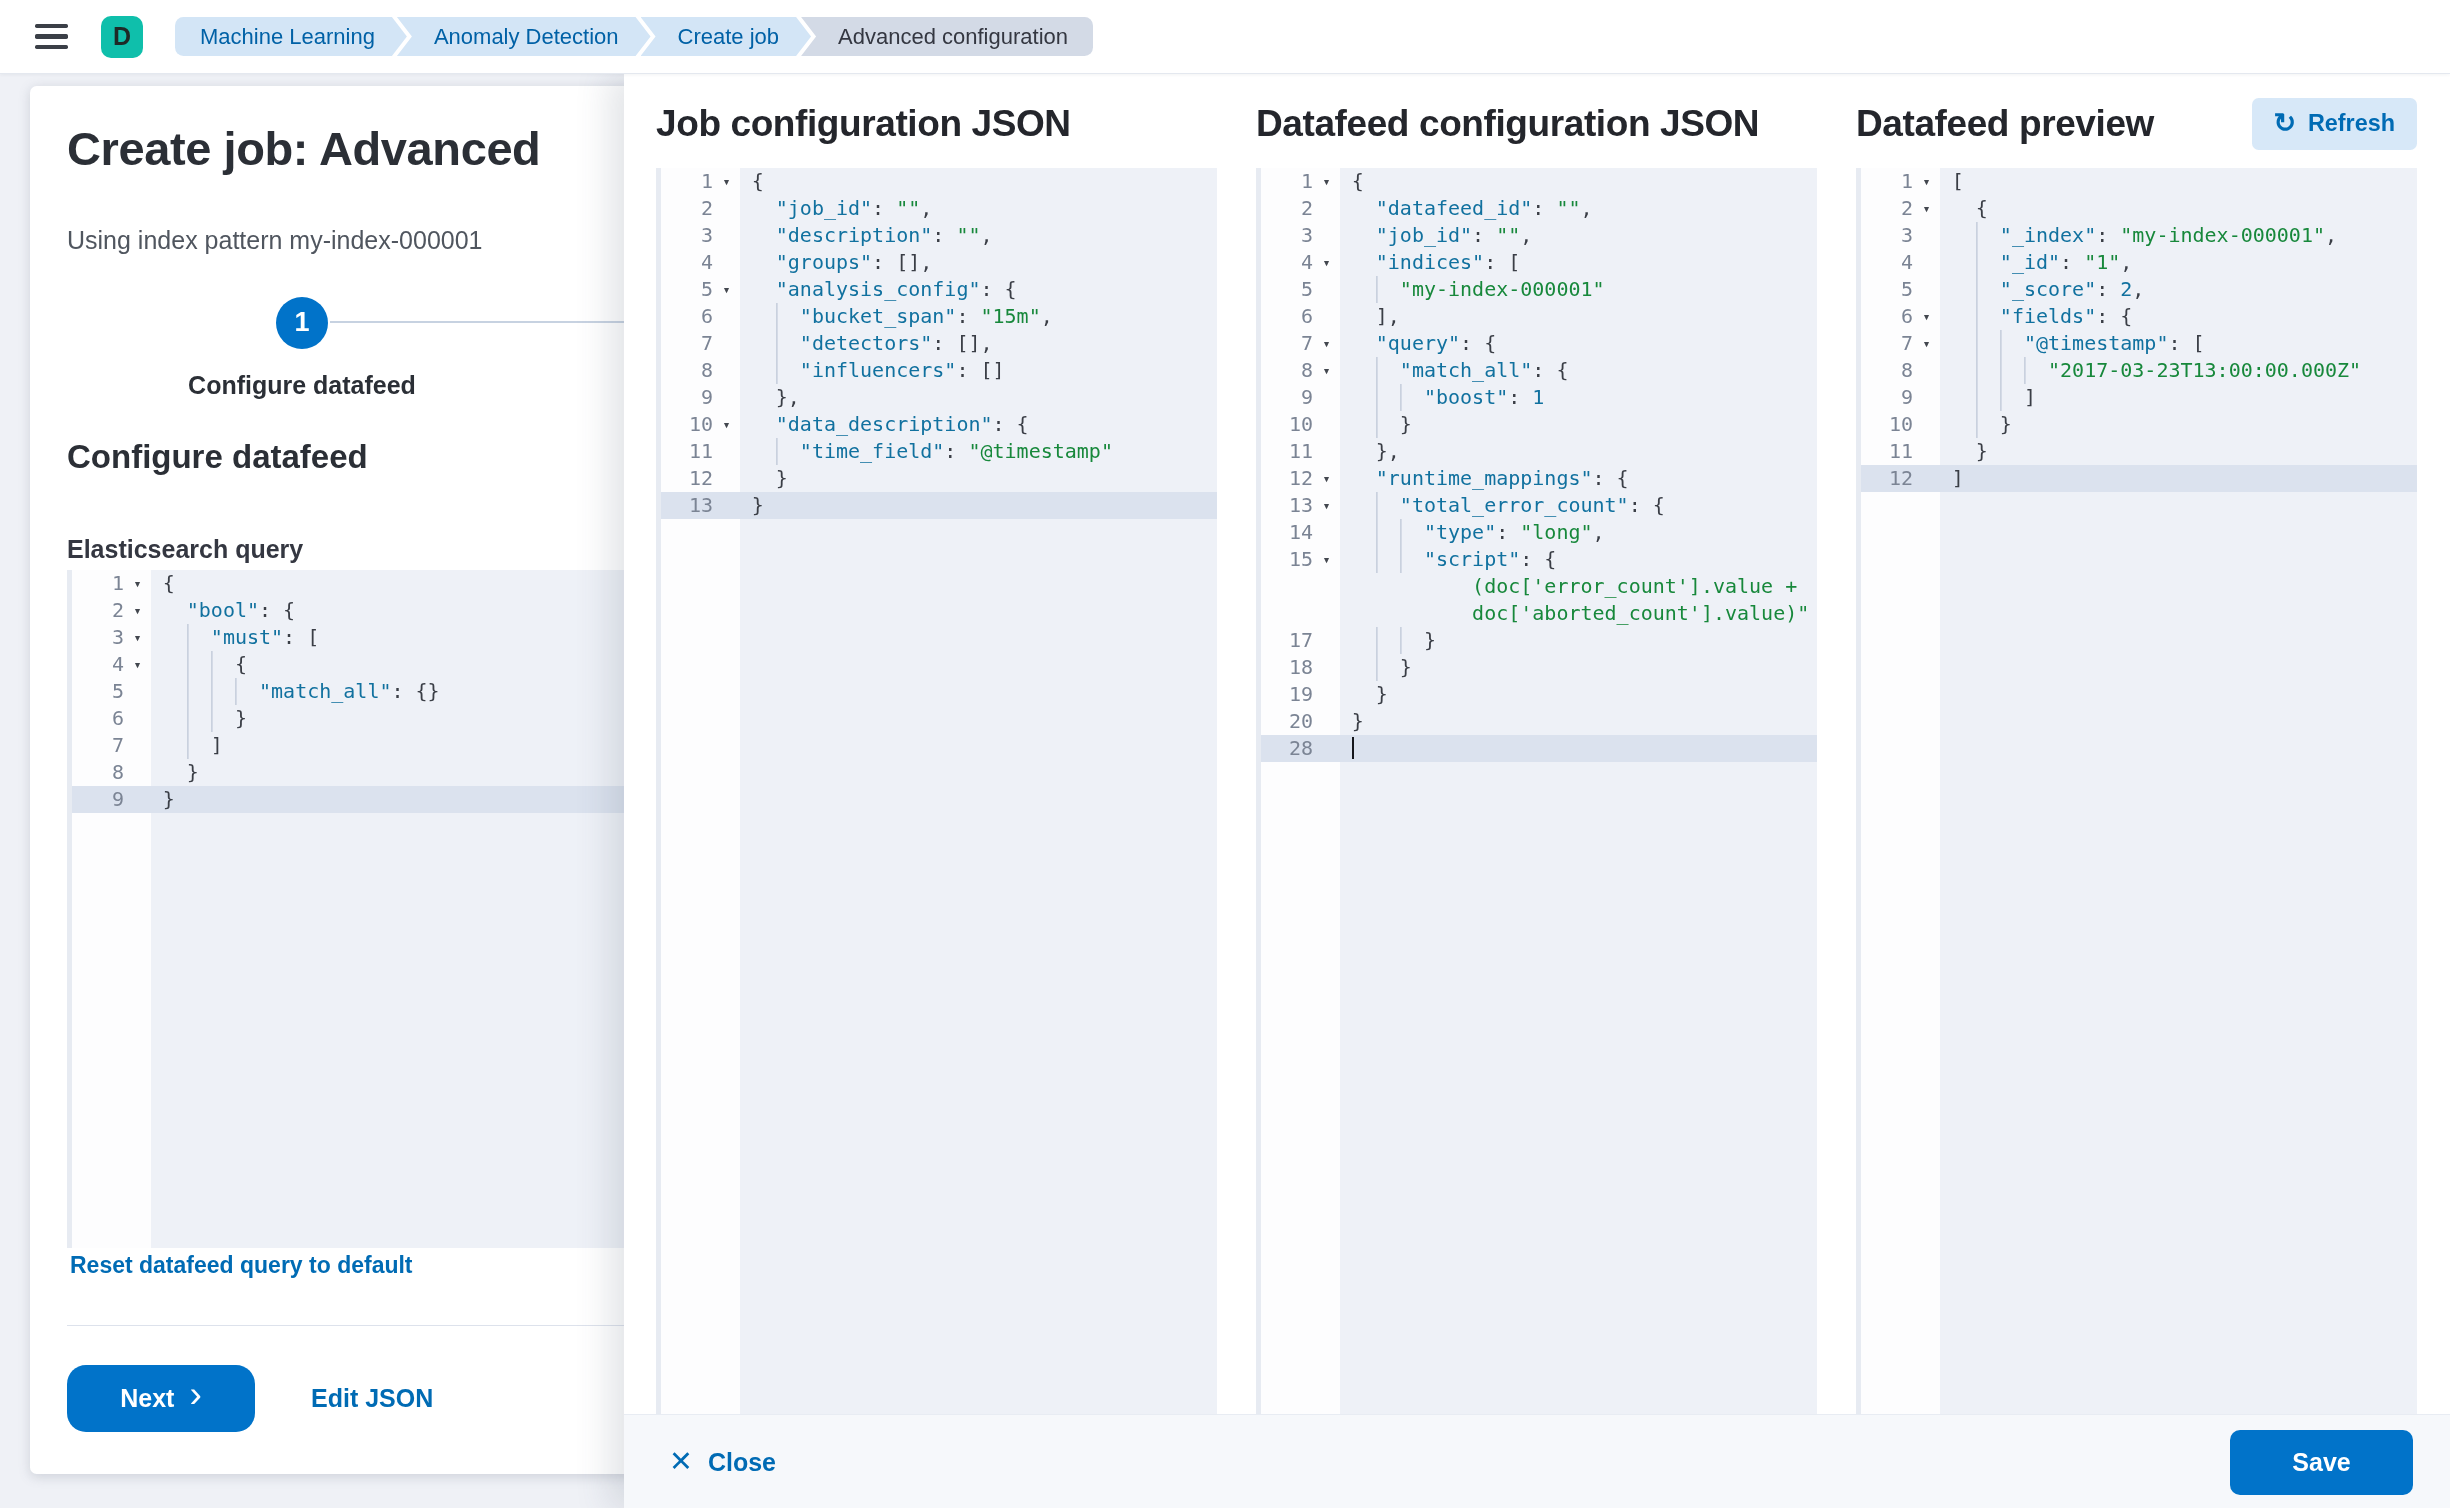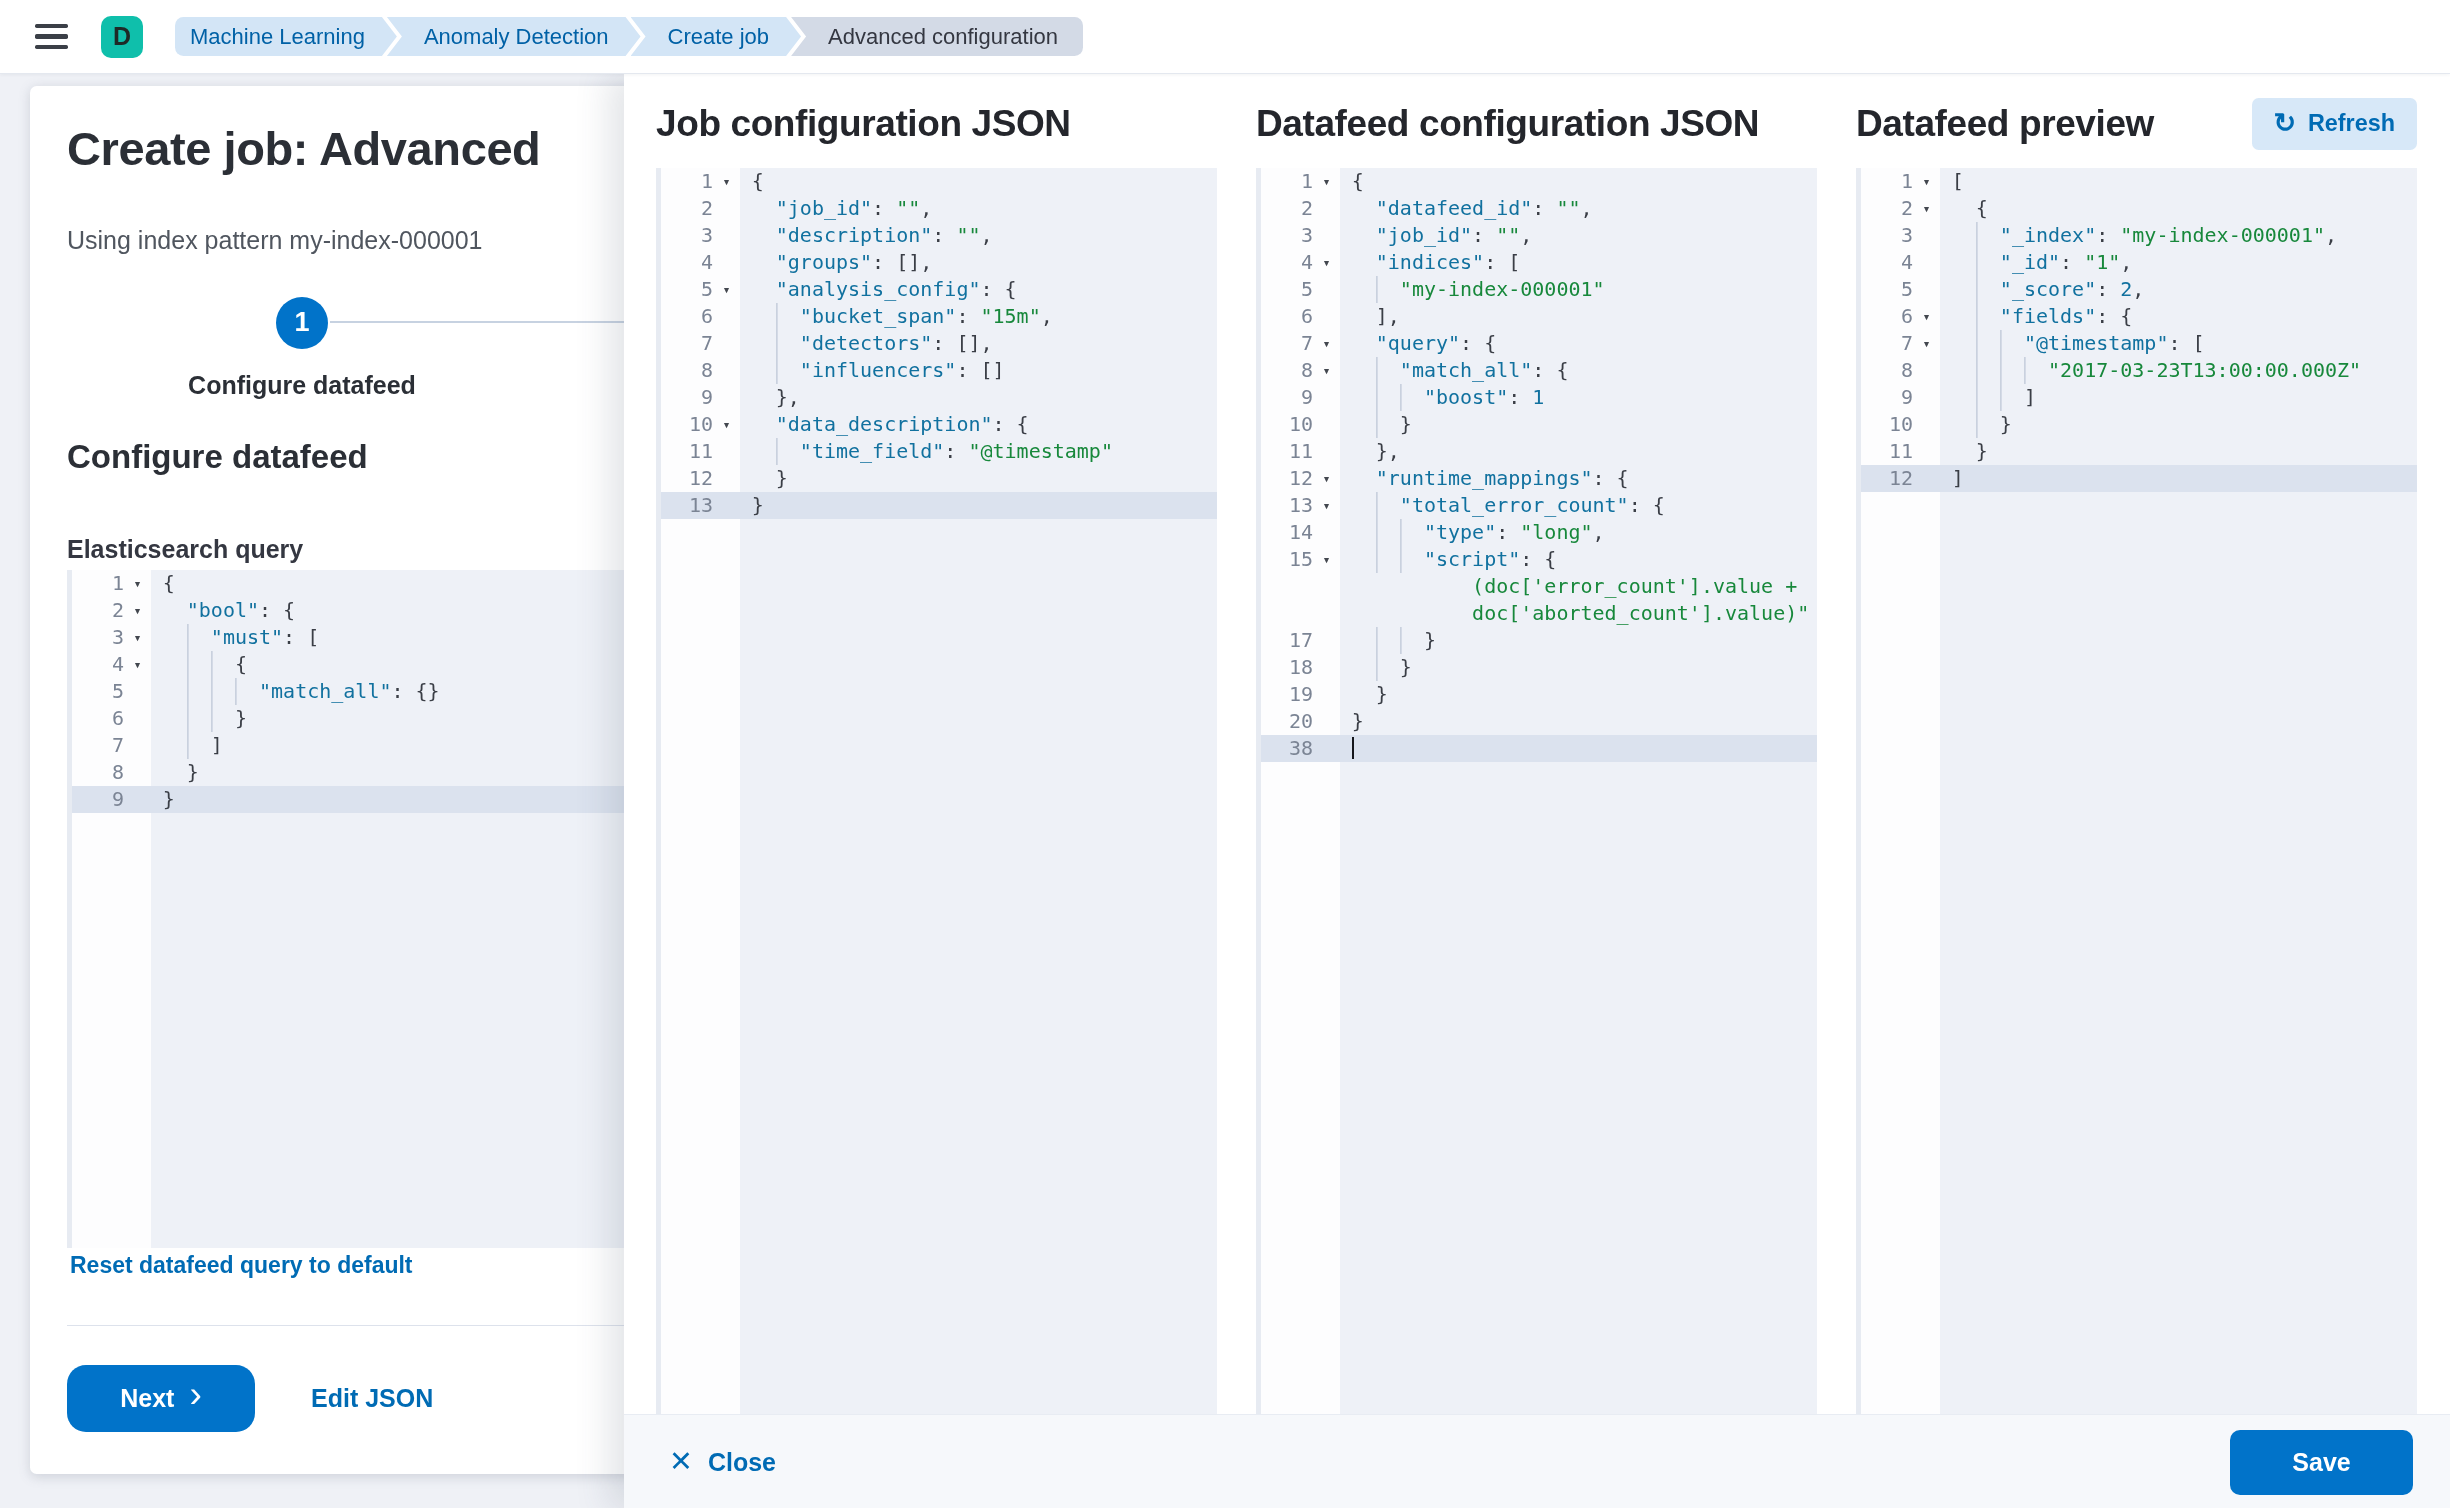--- a/index.html
+++ b/index.html
@@ -10,21 +10,21 @@
   .header{position:absolute;left:0;top:0;right:0;height:74px;background:#fff;
     display:flex;align-items:center;padding-left:35px;border-bottom:0.8px solid #e4e8ef;
     box-shadow:0 0.8px 3.3px rgba(20,30,50,.05);z-index:40;}
   .hamburger{width:33px;display:flex;flex-direction:column;gap:6.7px;margin-right:33px;cursor:pointer;}
   .hamburger span{display:block;height:4.2px;background:#3b3f47;border-radius:1.7px;}
   .logo{width:42px;height:42px;border-radius:10px;background:var(--logo-teal);
     display:flex;align-items:center;justify-content:center;font-size:25px;font-weight:700;
     color:#1e2a27;margin-right:32px;}
   .crumbs{display:flex;align-items:center;}
   .crumb{height:39px;line-height:39px;background:var(--crumb-bg);color:var(--crumb-text);
-    font-size:22px;font-weight:500;padding:0 32px 0 15px;white-space:nowrap;
+    font-size:22px;font-weight:500;padding:0 32px 0 25px;white-space:nowrap;
     clip-path:polygon(0 0,calc(100% - 15px) 0,100% 50%,calc(100% - 15px) 100%,0 100%);
     border-radius:8.4px 0 0 8.4px;}
   .crumb + .crumb{margin-left:-10px;padding-left:37px;border-radius:0;
     clip-path:polygon(0 0,calc(100% - 15px) 0,100% 50%,calc(100% - 15px) 100%,0 100%,15px 50%);}
   .crumb.current{background:var(--crumb-current-bg);color:var(--text-dark);font-weight:500;
     clip-path:polygon(0 0,100% 0,100% 100%,0 100%,15px 50%);border-radius:0 8.4px 8.4px 0;padding-right:25px;}
 
   
   .page{position:absolute;left:0;top:74px;right:0;bottom:0;background:var(--page-bg);}
 
@@ -444,21 +444,21 @@
             </div>
             <div class="erow">
               <span class="gut">
                 <span class="ln">20</span>
                 <span class="fa"></span>
               </span>
               <span class="codeln"><span class="tp">}</span></span>
             </div>
             <div class="erow active">
               <span class="gut">
-                <span class="ln">38</span>
+                <span class="ln">28</span>
                 <span class="fa"></span>
               </span>
               <span class="codeln"><span class="cur"></span></span>
             </div>
             <div class="erow fill">
               <span class="gut"></span>
               <span class="codeln"></span>
             </div>
           </div>
       </div>

